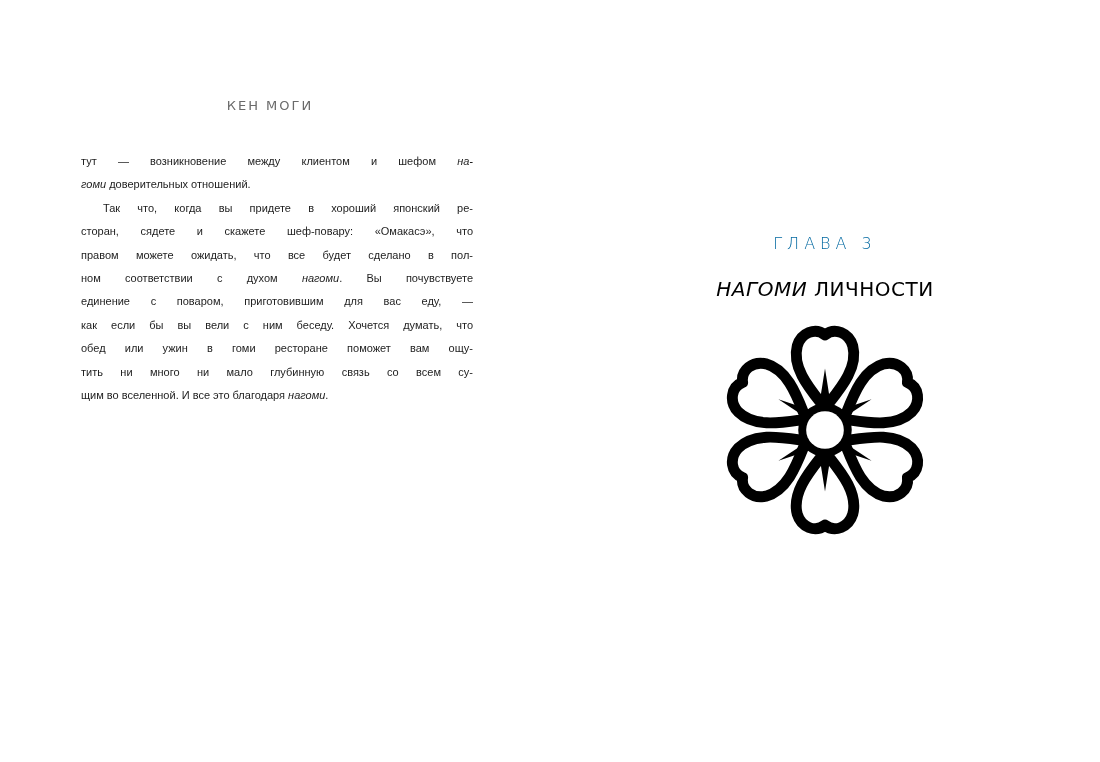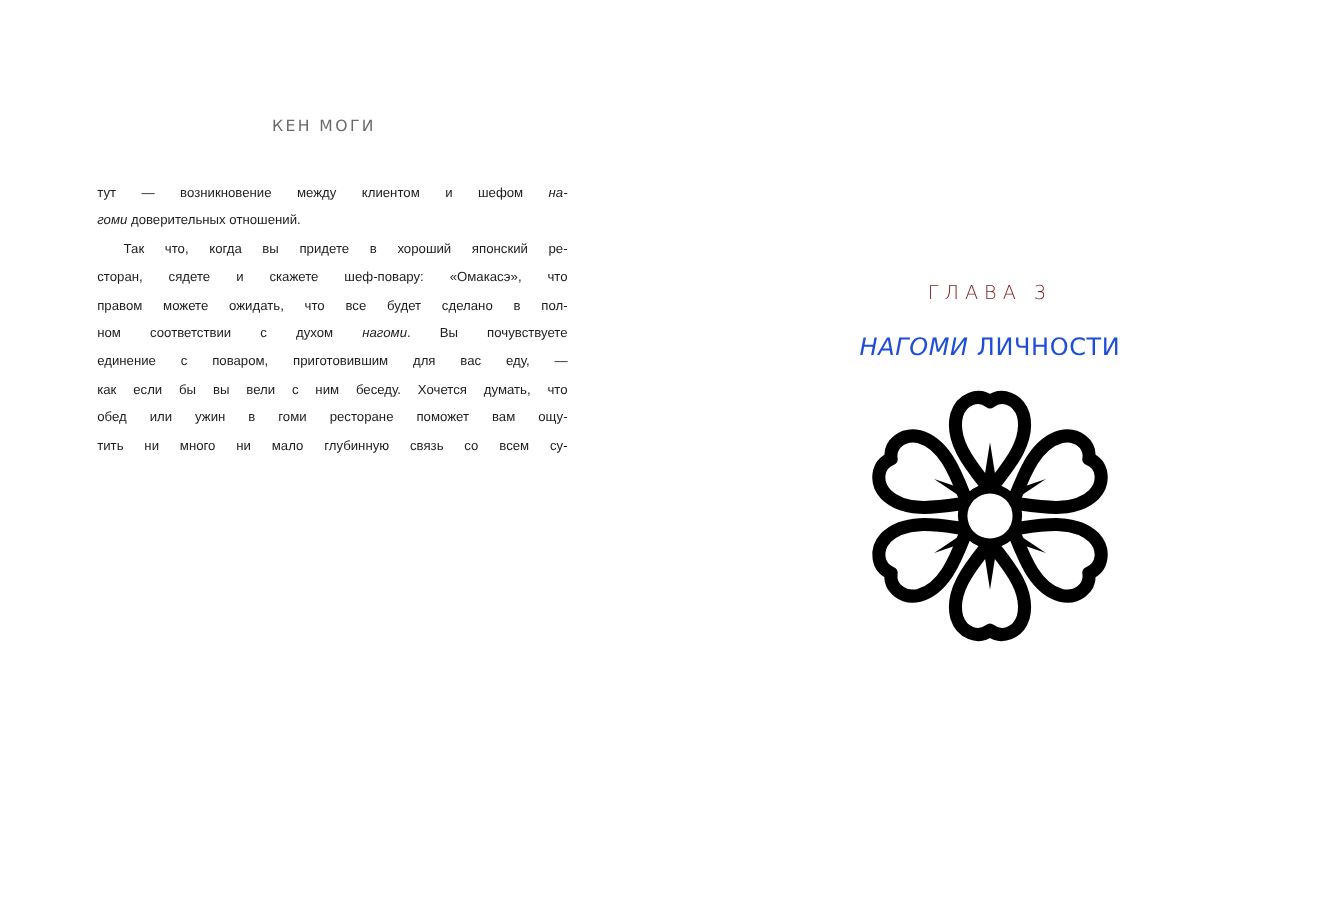--- a/index.html
+++ b/index.html
@@ -18,26 +18,26 @@
     position: absolute; left: 81px; top: 106px; width: 392px;
     font-family: Liberation Sans, sans-serif; font-size: 11px; line-height: 23.4px;
     text-align: justify; color: #1d1d1d;
   }
   .body-text p { margin: 0; }
   .body-text .line { display: block; text-align: justify; text-align-last: justify; white-space: nowrap; }
   .body-text .line.last { text-align-last: left; }
   .body-text em { font-style: italic; }
   .chapter-label {
     position: absolute; top: 190px; left: 0; width: 550px; text-align: center;
-    font-family: "DejaVu Sans", sans-serif; font-size: 16px; letter-spacing: 5px; color: #7f1d1d;
+    font-family: "DejaVu Sans", sans-serif; font-size: 16px; letter-spacing: 5px; color: #0369a1;
     font-weight: 300;
   }
   .chapter-title {
     position: absolute; top: 233px; left: 0; width: 550px; text-align: center;
-    font-family: "DejaVu Sans", sans-serif; font-size: 20px; letter-spacing: 0.5px; color: #1d4ed8;
+    font-family: "DejaVu Sans", sans-serif; font-size: 20px; letter-spacing: 0.5px; color: #000000;
   }
   .chapter-title em { font-style: italic; }
   .ornament { position: absolute; left: 716px; top: 321px; width: 218px; height: 218px; }
 </style>
 </head>
 <body>
 
 <div class="page page-left">
   <div class="running-head">КЕН МОГИ</div>
   <div class="body-text" id="body-text">
@@ -47,20 +47,21 @@
       </p>
       <p>
         <span class="line" style="text-indent: 22px;"><span>Так что, когда вы придете в хороший японский ре-</span></span>
         <span class="line"><span>сторан, сядете и скажете шеф-повару: «Омакасэ», что</span></span>
         <span class="line"><span>правом можете ожидать, что все будет сделано в пол-</span></span>
         <span class="line"><span>ном соответствии с духом </span><em>нагоми</em><span>. Вы почувствуете</span></span>
         <span class="line"><span>единение с поваром, приготовившим для вас еду, —</span></span>
         <span class="line"><span>как если бы вы вели с ним беседу. Хочется думать, что</span></span>
         <span class="line"><span>обед или ужин в гоми ресторане поможет вам ощу-</span></span>
         <span class="line"><span>тить ни много ни мало глубинную связь со всем су-</span></span>
+        <span class="line last"><span>щим во вселенной. И все это благодаря </span><em>нагоми</em><span>.</span></span>
       </p>
     </div>
 </div>
 
 <div class="page page-right">
   <div class="chapter-label">ГЛАВА 3</div>
   <div class="chapter-title">
     <em>НАГОМИ</em><span> ЛИЧНОСТИ</span>
   </div>
 </div>

